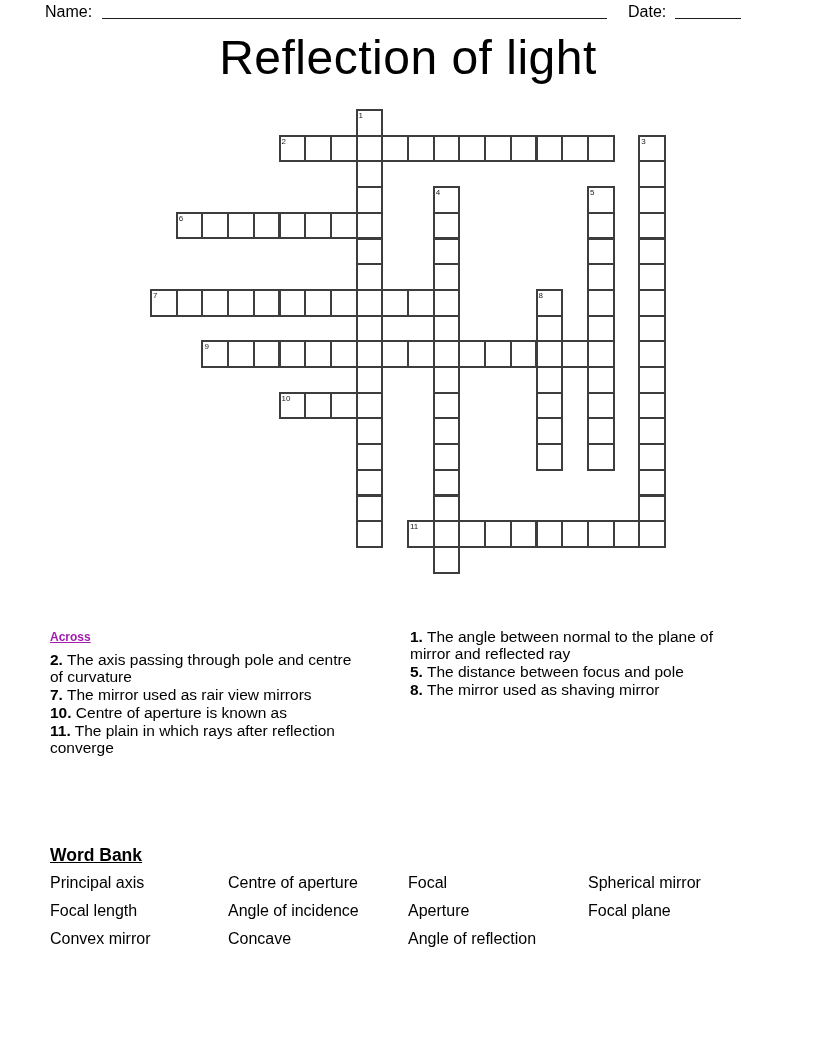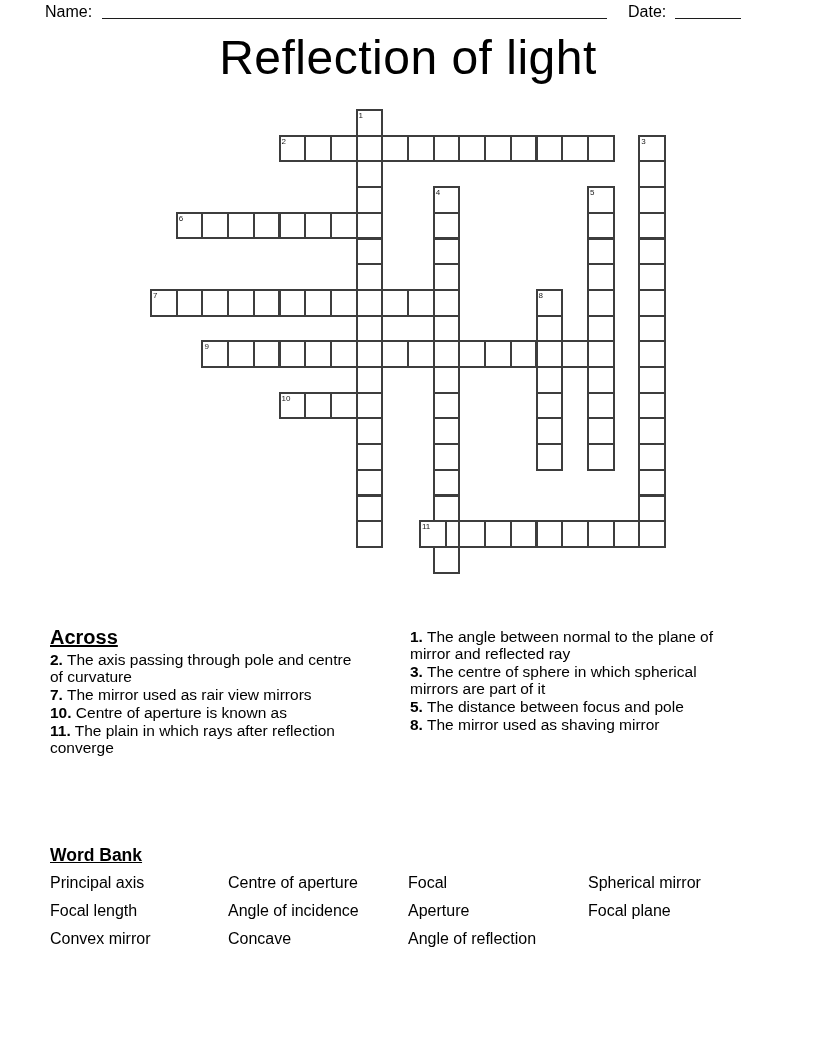--- a/index.html
+++ b/index.html
@@ -26,22 +26,22 @@
     border:2px solid #3d3d3d;
   }
   .cn{
     position:absolute;top:0;left:1px;font-size:8px;line-height:9px;color:#1a1a1a;
   }
   
   .clue-col{position:absolute;top:628px;}
   .clue-col.across{left:50px;width:350px;}
   .clue-col.down{left:410px;width:356px;}
   .clue-heading{
-    font-size:20px;font-weight:bold;text-decoration:underline;
-    line-height:19px;margin-bottom:4px;color:#000000;
+    font-size:12px;font-weight:bold;text-decoration:underline;
+    line-height:19px;margin-bottom:4px;color:#a21caf;
   }
   .clue{font-size:15.5px;line-height:17px;margin:0 0 1px 0;white-space:nowrap;color:#000;}
   .clue .num{font-weight:bold;}
   
   .wb-heading{
     position:absolute;left:50px;top:845px;font-size:17.5px;font-weight:bold;
     text-decoration:underline;color:#000;
   }
   .wb-grid{
     position:absolute;left:50px;top:869px;display:grid;
@@ -185,21 +185,21 @@
       <div class="cell" style="left: 407px; top: 340.3px; width: 27.7px; height: 27.7px;"></div>
       <div class="cell" style="left: 458.4px; top: 340.3px; width: 27.7px; height: 27.7px;"></div>
       <div class="cell" style="left: 484.1px; top: 340.3px; width: 27.7px; height: 27.7px;"></div>
       <div class="cell" style="left: 509.8px; top: 340.3px; width: 27.7px; height: 27.7px;"></div>
       <div class="cell" style="left: 561.2px; top: 340.3px; width: 27.7px; height: 27.7px;"></div>
       <div class="cell" style="left: 278.5px; top: 391.7px; width: 27.7px; height: 27.7px;">
         <span class="cn">10</span>
       </div>
       <div class="cell" style="left: 304.2px; top: 391.7px; width: 27.7px; height: 27.7px;"></div>
       <div class="cell" style="left: 329.9px; top: 391.7px; width: 27.7px; height: 27.7px;"></div>
-      <div class="cell" style="left: 407px; top: 520.2px; width: 27.7px; height: 27.7px; margin-left: 12px;">
+      <div class="cell" style="left: 407px; top: 520.2px; width: 27.7px; height: 27.7px;">
         <span class="cn">11</span>
       </div>
       <div class="cell" style="left: 458.4px; top: 520.2px; width: 27.7px; height: 27.7px;"></div>
       <div class="cell" style="left: 484.1px; top: 520.2px; width: 27.7px; height: 27.7px;"></div>
       <div class="cell" style="left: 509.8px; top: 520.2px; width: 27.7px; height: 27.7px;"></div>
       <div class="cell" style="left: 535.5px; top: 520.2px; width: 27.7px; height: 27.7px;"></div>
       <div class="cell" style="left: 561.2px; top: 520.2px; width: 27.7px; height: 27.7px;"></div>
       <div class="cell" style="left: 586.9px; top: 520.2px; width: 27.7px; height: 27.7px;"></div>
       <div class="cell" style="left: 612.6px; top: 520.2px; width: 27.7px; height: 27.7px;"></div>
     </div>
@@ -210,21 +210,20 @@
         <p class="clue"><span class="num">2.</span> The axis passing through pole and centre<br>of curvature</p>
         <p class="clue"><span class="num">7.</span> The mirror used as rair view mirrors</p>
         <p class="clue"><span class="num">10.</span> Centre of aperture is known as</p>
         <p class="clue"><span class="num">11.</span> The plain in which rays after reflection<br>converge</p>
       </div>
   </div>
 
   <div class="clue-col down">
     <div id="down-list">
         <p class="clue"><span class="num">1.</span> The angle between normal to the plane of<br>mirror and reflected ray</p>
-        <p class="clue"><span class="num">3.</span> The centre of sphere in which spherical<br>mirrors are part of it</p>
         <p class="clue"><span class="num">5.</span> The distance between focus and pole</p>
         <p class="clue"><span class="num">8.</span> The mirror used as shaving mirror</p>
       </div>
   </div>
 
   <div class="wb-heading">Word Bank</div>
   <div class="wb-grid" id="wb-grid">
       <div class="wb-item">Principal axis</div>
       <div class="wb-item">Centre of aperture</div>
       <div class="wb-item">Focal</div>

